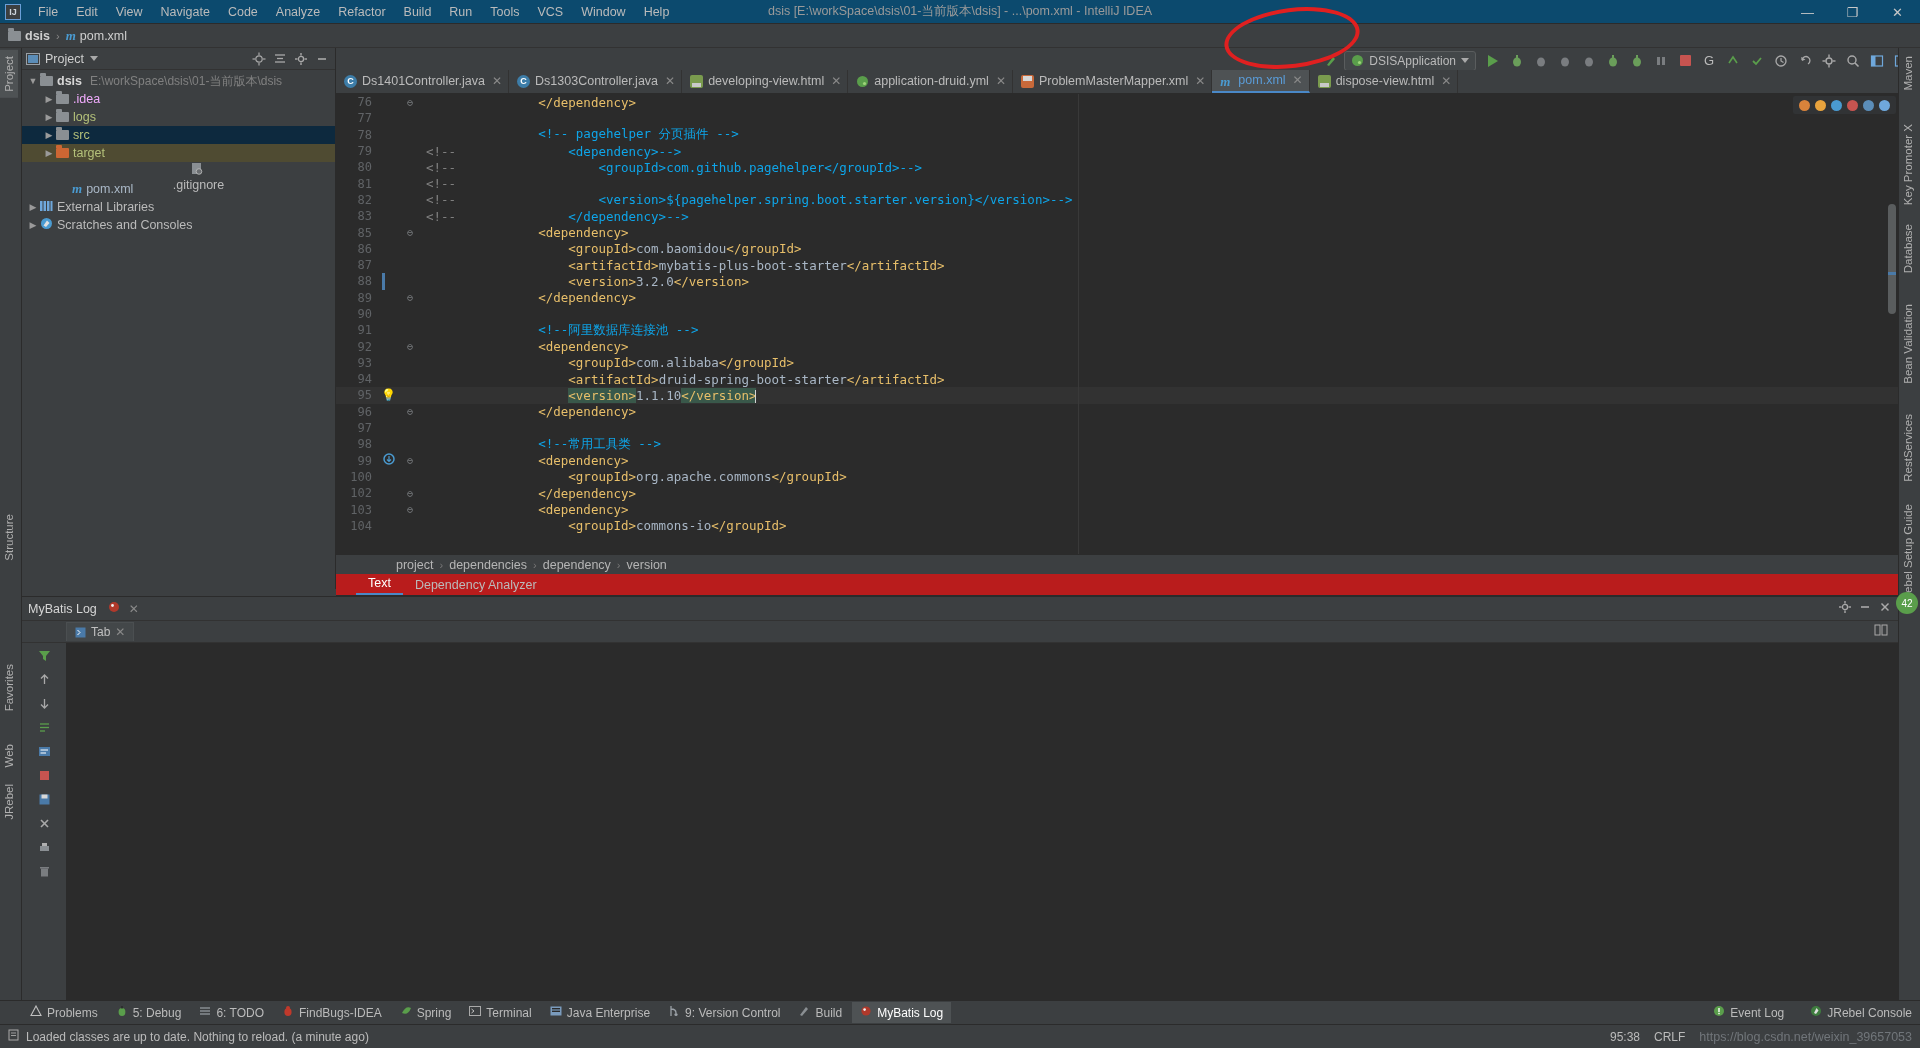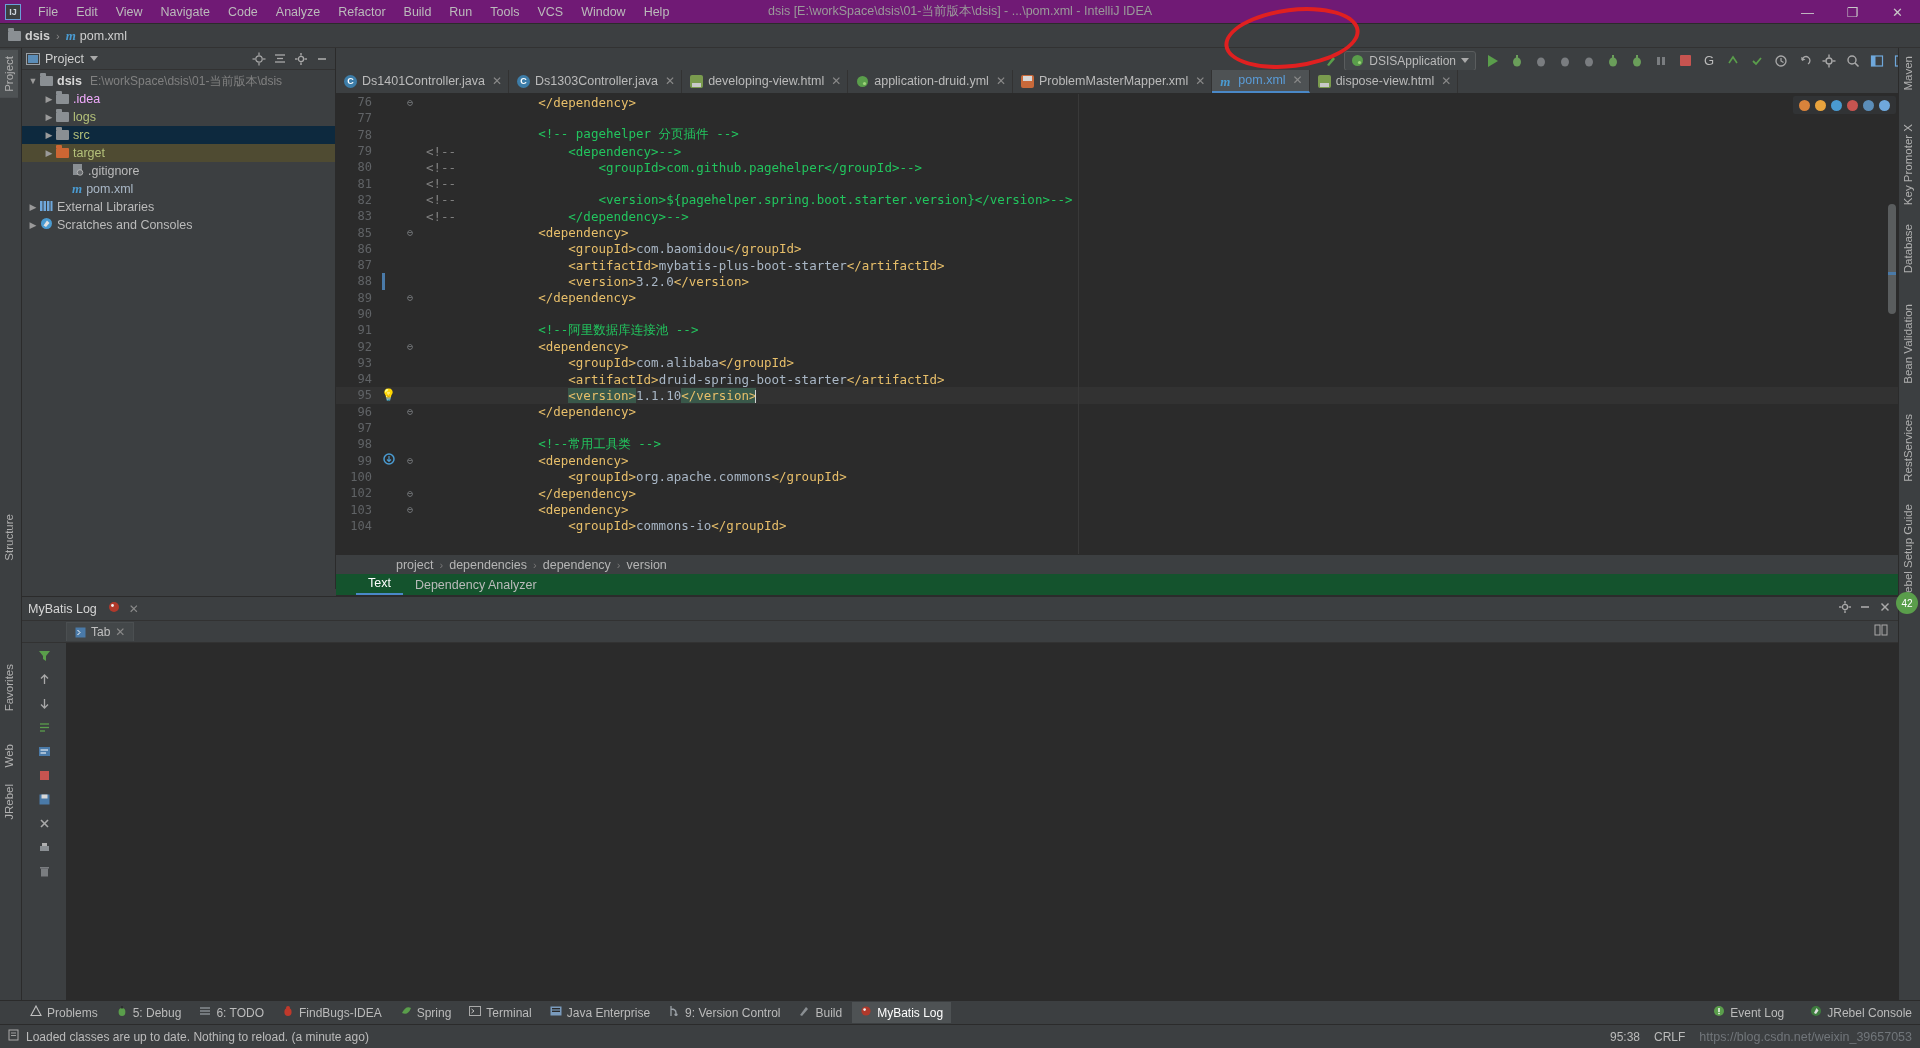--- a/index.html
+++ b/index.html
@@ -9,21 +9,21 @@
     font-family: "Liberation Sans", sans-serif;
     font-size: 12px;
     color: #bbbbbb;
     overflow: hidden;
   }
   .app { position: relative; width: 1920px; height: 1048px; }
 
   
   .titlebar {
     position: absolute; top: 0; left: 0; width: 1920px; height: 24px;
-    background: #701a75; display: flex; align-items: center;
+    background: #0c4a6e; display: flex; align-items: center;
     border-bottom: 1px solid #2b2b2b;
   }
   .ij-logo {
     width: 16px; height: 16px; margin: 0 8px 0 5px;
     background: #3c3f41; border: 1.5px solid #6a9fd8;
     color: #cfd6de; font-size: 9px; font-weight: bold;
     display: flex; align-items: center; justify-content: center;
     font-family: "Liberation Sans", sans-serif;
   }
   .menubar { display: flex; align-items: center; height: 24px; }
@@ -179,21 +179,21 @@
   .gutter-icon {
     width: 22px; flex: none; text-align: center; position: relative; font-size: 11px;
   }
   .fold {
     width: 20px; flex: none; text-align: center; color: #7a7d80; font-size: 10px;
   }
   .cmt-prefix { width: 52px; flex: none; color: #808080; padding-left: 6px; }
   .code-text { padding-left: 6px; color: #a9b7c6; }
   .tag { color: #e8bf6a; }
   .txt { color: #a9b7c6; }
-  .comment { color: #22c55e; }
+  .comment { color: #0ea5e9; }
   .bulb { color: #f5c242; font-size: 12px; }
   .sel-tag { background: #39584a; }
   .caret {
     display: inline-block; width: 1px; height: 13px; background: #d4d4d4;
     vertical-align: middle; margin-left: -1px;
   }
   .modif-bar {
     position: absolute; left: 46px; width: 3px; height: 16.3px; background: #4a7aa8; top: 0;
   }
   .editor-vsep { position: absolute; left: 742px; top: 0; width: 1px; height: 460px; background: #393939; }
@@ -213,21 +213,21 @@
 
   
   .xml-crumbs {
     position: absolute; top: 554px; left: 336px; width: 1562px; height: 20px;
     background: #3c3f41; display: flex; align-items: center; padding-left: 60px;
     font-size: 12.5px; color: #b5b5b5; gap: 6px; border-top: 1px solid #2b2b2b;
   }
   .xsep { color: #777; font-size: 11px; }
   .xml-subtabs {
     position: absolute; top: 574px; left: 336px; width: 1562px; height: 22px;
-    background: #14532d; display: flex; align-items: flex-end; padding-left: 20px;
+    background: #b91c1c; display: flex; align-items: flex-end; padding-left: 20px;
     border-bottom: 1px solid #2b2b2b;
   }
   .sub-tab {
     padding: 2px 12px 3px; font-size: 12.5px; color: #bbbbbb;
   }
   .sub-tab.active { color: #ffffff; border-bottom: 2px solid #4a88c7; }
 
   
   .logpanel {
     position: absolute; top: 596px; left: 22px; width: 1876px; height: 404px;
@@ -551,21 +551,21 @@
         <div class="tree-row sel-blue" style="padding-left: 20px;">
           <span class="arrow">▶</span>
           <span class="folder-ico"></span>
           <span class="tree-label" style="color: rgb(180, 193, 122);">src</span>
         </div>
         <div class="tree-row sel-olive" style="padding-left: 20px;">
           <span class="arrow">▶</span>
           <span class="folder-ico orange"></span>
           <span class="tree-label" style="color: rgb(180, 193, 122); text-align: center;">target</span>
         </div>
-        <div class="tree-row" style="padding-left: 36px;">
+        <div class="tree-row" style="padding-left: 36px; flex-direction: column;">
           <span class="arrow"></span>
           <span><svg width="12" height="13" viewBox="0 0 12 13">
               <rect x="1" y="1" width="9" height="11" fill="#8a8f93"></rect>
               <circle cx="8" cy="9.5" r="2.8" fill="#6a6d70" stroke="#c0c0c0" stroke-width="0.8"></circle>
             </svg></span>
           <span class="tree-label">.gitignore</span>
         </div>
         <div class="tree-row" style="padding-left: 36px;">
           <span class="arrow"></span>
           <span class="m-ico">m</span>

